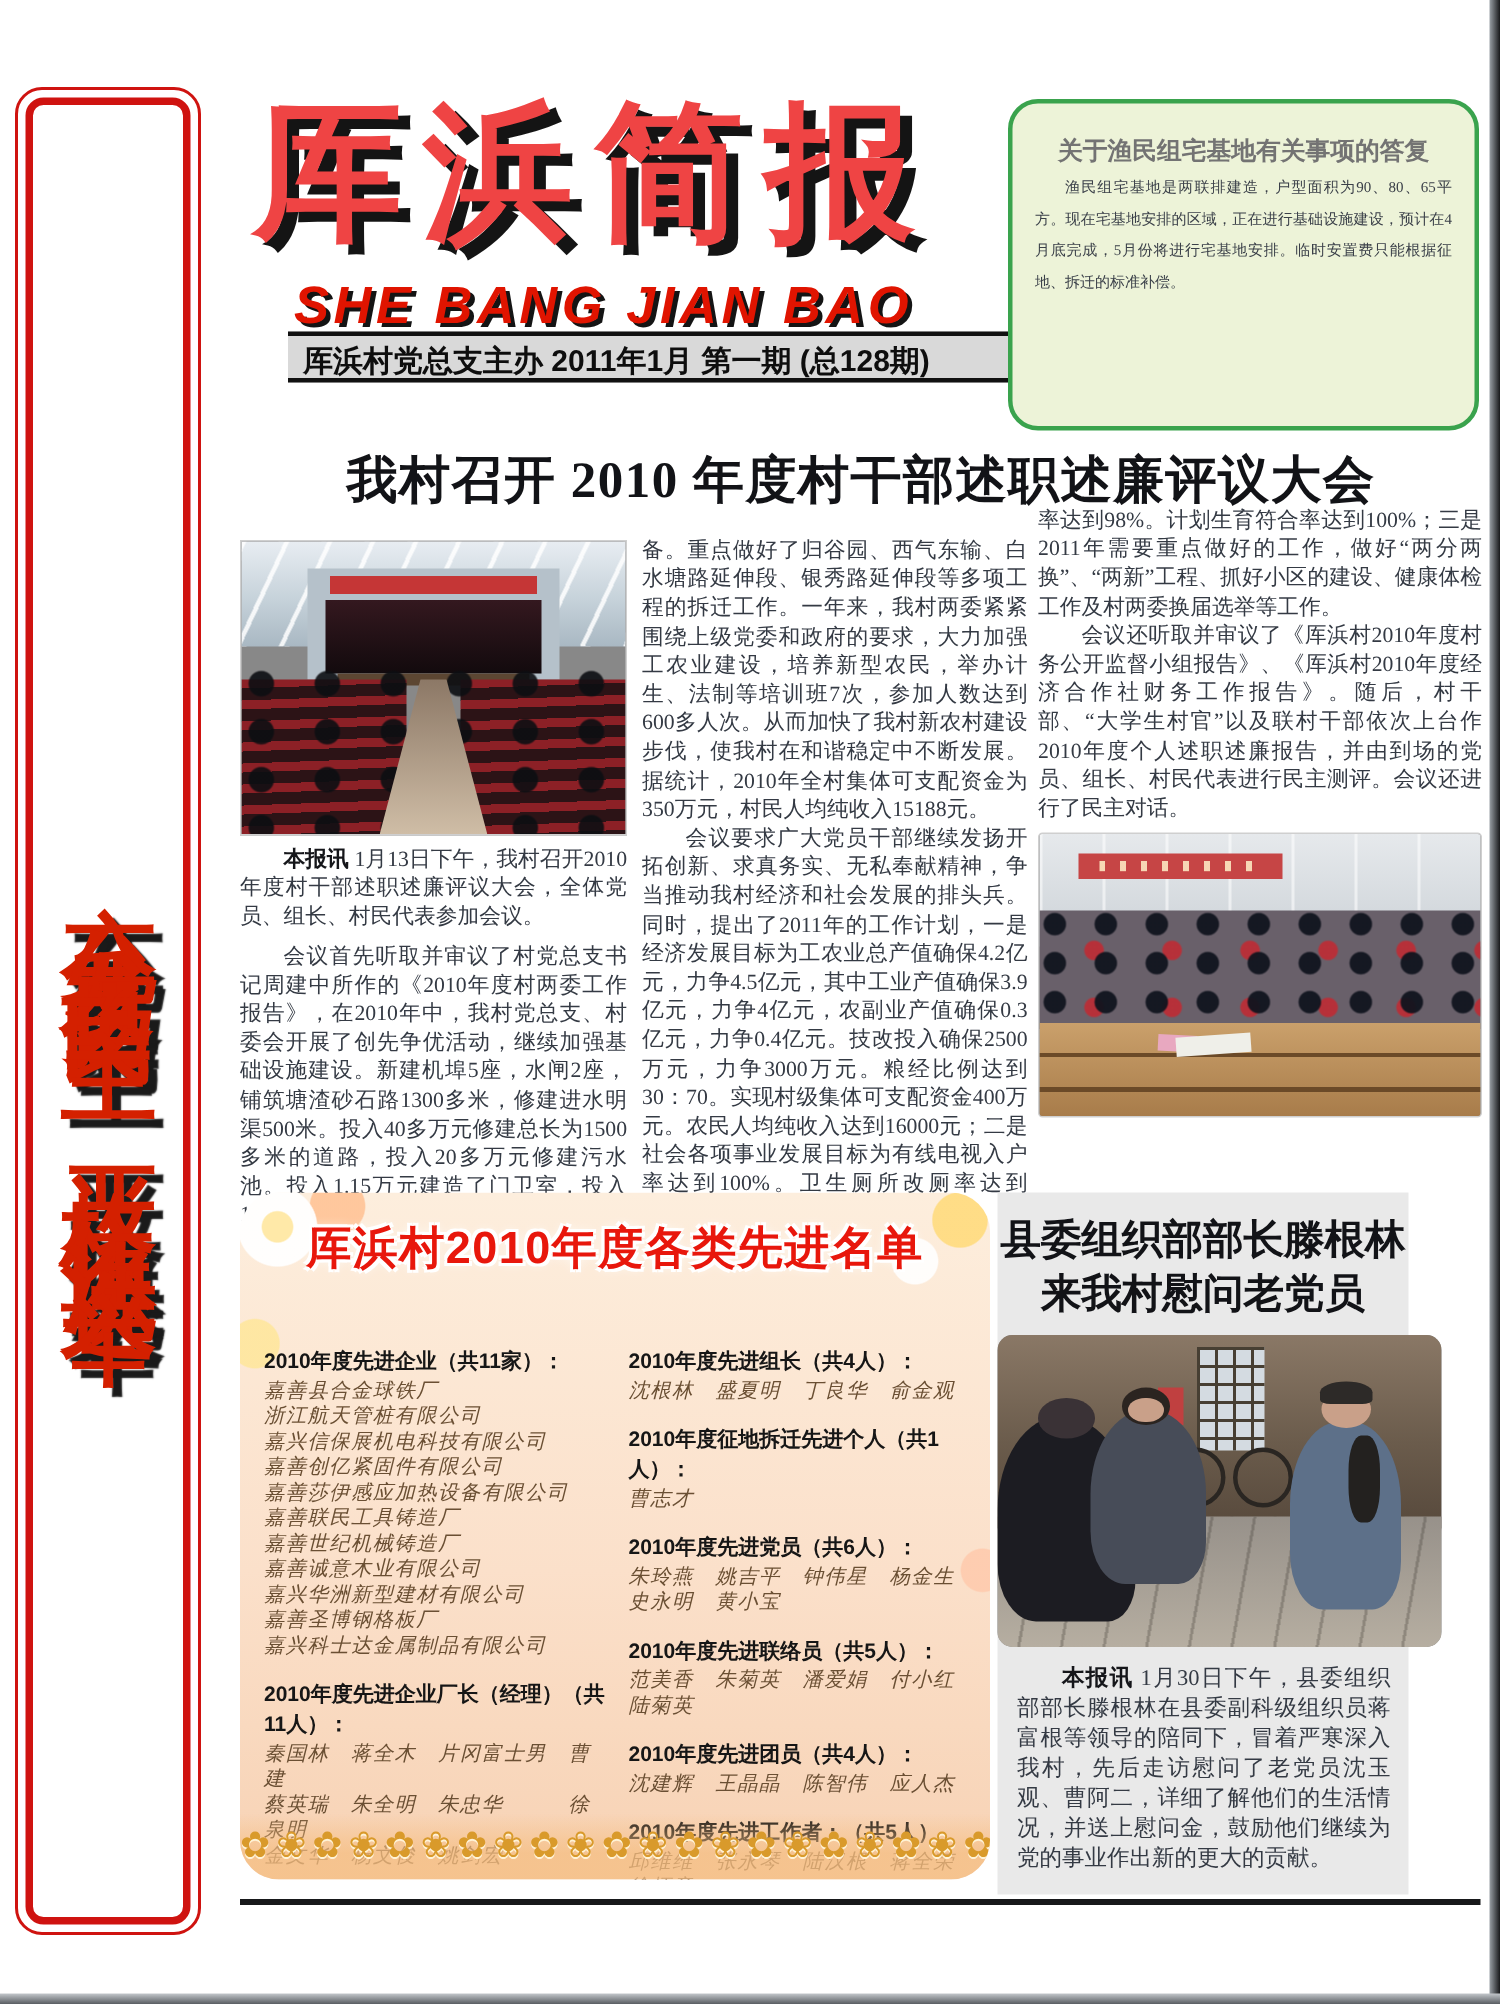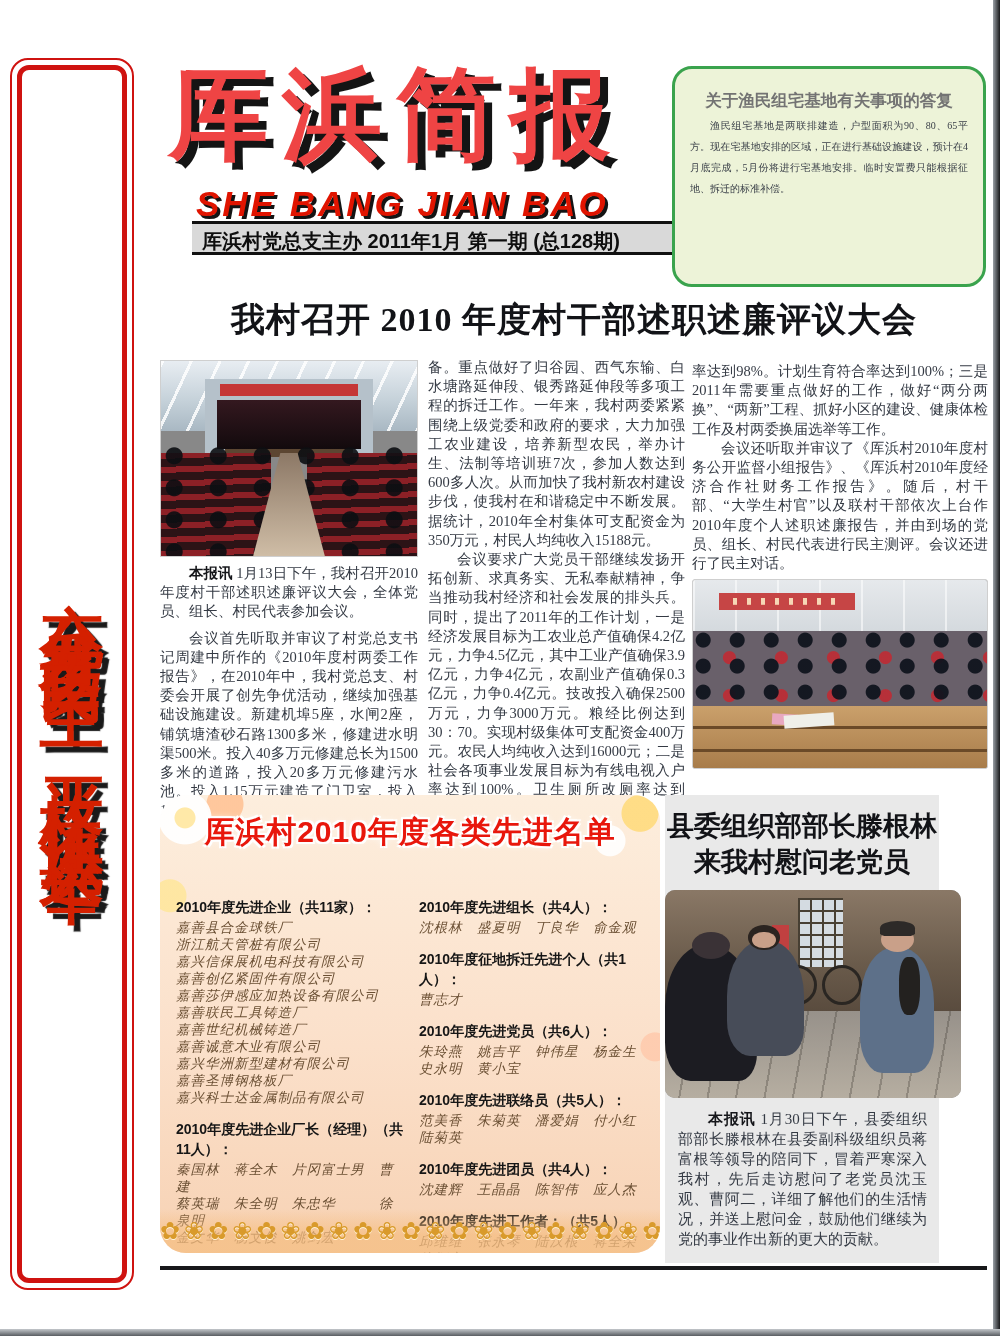--- a/index.html
+++ b/index.html
@@ -46,21 +46,21 @@
       text-align:justify;text-indent:2em;}
 
   
   .headline1{position:absolute;left:160px;top:297px;width:828px;text-align:center;
       font-weight:900;font-size:34px;letter-spacing:1px;color:#121317;}
 
   
   .col{position:absolute;}
   .col1{left:160px;top:360px;width:258px;}
   .col2{left:428px;top:358px;width:257px;}
-  .col3{left:692px;top:362px;width:296px;}
+  .col3{left:692px;top:338px;width:296px;}
   .body-text{font-size:14.5px;line-height:19.2px;text-align:justify;color:#343a44;}
   .indent{text-indent:2em;}
   .lead{font-family:"Liberation Sans",sans-serif;font-weight:bold;color:#15161a;}
   .col1 .body-text{margin-top:7px;}
 
   
   .photo{position:relative;overflow:hidden;background:#888;}
   .photo *{position:absolute;}
   .photo1{width:258px;height:197px;border:1px solid #cfcfcf;box-sizing:border-box;}
   .p1-ceiling{top:0;left:0;width:100%;height:36%;

